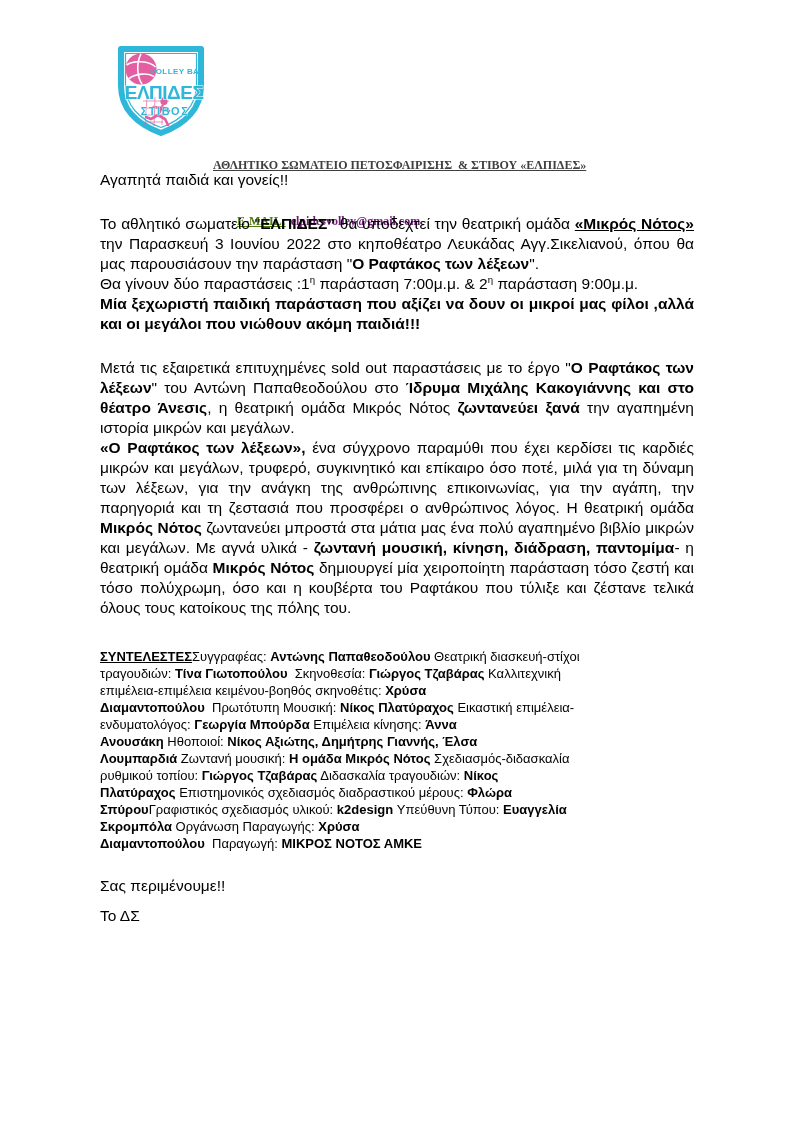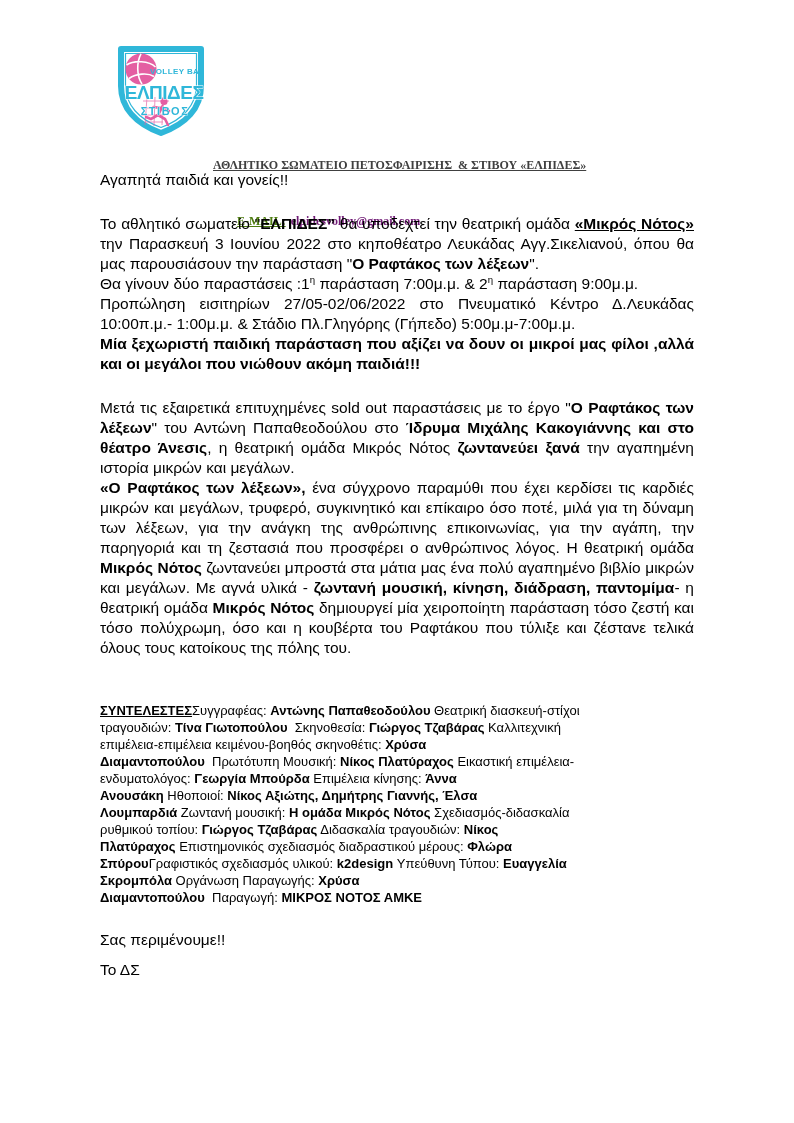--- a/index.html
+++ b/index.html
@@ -18,21 +18,21 @@
   .email-line{margin-left:6px;}
   .email-label{text-decoration:underline;color:#4d7c0f;margin-right:5px;}
   .email-link{color:#701a75;cursor:pointer;}
 
   
   .body-block{position:absolute;left:100px;top:170px;width:594px;
               font-size:15.5px;line-height:20px;}
   .para{margin:0;}
   .just{text-align:justify;}
   .mt24{margin-top:24px;}
-  .mt30{margin-top:44px;}
+  .mt30{margin-top:30px;}
   .sig{margin-top:10px;}
   .closing{margin-top:24px;}
   .b{font-weight:bold;}
   .u{text-decoration:underline;}
   .sup{vertical-align:super;font-size:0.62em;line-height:0;}
   .credits{font-size:13px;line-height:17px;text-align:left;white-space:pre-wrap;}
 </style>
 </head>
 <body>
 
@@ -76,21 +76,20 @@
     <div class="email-line">
       <span class="email-label">E-MAIL:</span><a class="email-link">elpidesvolley@gmail.com</a>
     </div>
   </div>
 
   <div class="body-block">
     <div class="para">Αγαπητά παιδιά και γονείς!!</div>
 
     <div class="para just mt24"><span>Το αθλητικό σωματείο "</span><span class="b">ΕΛΠΙΔΕΣ”</span><span> θα υποδεχτεί την θεατρική ομάδα </span><span class="b u">«Μικρός Νότος»</span><span> την Παρασκευή 3 Ιουνίου 2022 στο κηποθέατρο Λευκάδας Αγγ.Σικελιανού, όπου θα μας παρουσιάσουν την παράσταση "</span><span class="b">Ο Ραφτάκος των λέξεων</span><span>".</span></div>
     <div class="para just"><span>Θα γίνουν δύο παραστάσεις :1</span><span class="sup">η</span><span> παράσταση 7:00μ.μ. &amp; 2</span><span class="sup">η</span><span> παράσταση 9:00μ.μ.</span></div>
-    <div class="para just"><span>Προπώληση εισιτηρίων 27/05-02/06/2022 στο Πνευματικό Κέντρο Δ.Λευκάδας 10:00π.μ.- 1:00μ.μ. &amp; Στάδιο Πλ.Γληγόρης (Γήπεδο) 5:00μ.μ-7:00μ.μ.</span></div>
     <div class="para just"><span class="b">Μία ξεχωριστή παιδική παράσταση που αξίζει να δουν οι μικροί μας φίλοι ,αλλά και οι μεγάλοι που νιώθουν ακόμη παιδιά!!!</span></div>
 
     <div class="para just mt24"><span>Μετά τις εξαιρετικά επιτυχημένες sold out παραστάσεις με το έργο "</span><span class="b">Ο Ραφτάκος των λέξεων</span><span>" του Αντώνη Παπαθεοδούλου στο </span><span class="b">Ίδρυμα Μιχάλης Κακογιάννης και στο θέατρο Άνεσις</span><span>, η θεατρική ομάδα Μικρός Νότος </span><span class="b">ζωντανεύει ξανά</span><span> την αγαπημένη ιστορία μικρών και μεγάλων.</span></div>
     <div class="para just"><span class="b">«Ο Ραφτάκος των λέξεων»,</span><span> ένα σύγχρονο παραμύθι που έχει κερδίσει τις καρδιές μικρών και μεγάλων, τρυφερό, συγκινητικό και επίκαιρο όσο ποτέ, μιλά για τη δύναμη των λέξεων, για την ανάγκη της ανθρώπινης επικοινωνίας, για την αγάπη, την παρηγοριά και τη ζεστασιά που προσφέρει ο ανθρώπινος λόγος. Η θεατρική ομάδα </span><span class="b">Μικρός Νότος</span><span> ζωντανεύει μπροστά στα μάτια μας ένα πολύ αγαπημένο βιβλίο μικρών και μεγάλων. Με αγνά υλικά - </span><span class="b">ζωντανή μουσική, κίνηση, διάδραση, παντομίμα</span><span>- η θεατρική ομάδα </span><span class="b">Μικρός Νότος</span><span> δημιουργεί μία χειροποίητη παράσταση τόσο ζεστή και τόσο πολύχρωμη, όσο και η κουβέρτα του Ραφτάκου που τύλιξε και ζέστανε τελικά όλους τους κατοίκους της πόλης του.</span></div>
 
     <div class="credits mt30"><span class="b u">ΣΥΝΤΕΛΕΣΤΕΣ</span><span>Συγγραφέας: </span><span class="b">Αντώνης Παπαθεοδούλου</span><span> Θεατρική διασκευή-στίχοι</span><br><span>τραγουδιών: </span><span class="b">Τίνα Γιωτοπούλου</span><span>  Σκηνοθεσία: </span><span class="b">Γιώργος Τζαβάρας</span><span> Καλλιτεχνική</span><br><span>επιμέλεια-επιμέλεια κειμένου-βοηθός σκηνοθέτις: </span><span class="b">Χρύσα</span><br><span class="b">Διαμαντοπούλου</span><span>  Πρωτότυπη Μουσική: </span><span class="b">Νίκος Πλατύραχος</span><span> Εικαστική επιμέλεια-</span><br><span>ενδυματολόγος: </span><span class="b">Γεωργία Μπούρδα</span><span> Επιμέλεια κίνησης: </span><span class="b">Άννα</span><br><span class="b">Ανουσάκη</span><span> Ηθοποιοί: </span><span class="b">Νίκος Αξιώτης, Δημήτρης Γιαννής, Έλσα</span><br><span class="b">Λουμπαρδιά</span><span> Ζωντανή μουσική: </span><span class="b">Η ομάδα Μικρός Νότος</span><span> Σχεδιασμός-διδασκαλία</span><br><span>ρυθμικού τοπίου: </span><span class="b">Γιώργος Τζαβάρας</span><span> Διδασκαλία τραγουδιών: </span><span class="b">Νίκος</span><br><span class="b">Πλατύραχος</span><span> Επιστημονικός σχεδιασμός διαδραστικού μέρους: </span><span class="b">Φλώρα</span><br><span class="b">Σπύρου</span><span>Γραφιστικός σχεδιασμός υλικού: </span><span class="b">k2design</span><span> Υπεύθυνη Τύπου: </span><span class="b">Ευαγγελία</span><br><span class="b">Σκρομπόλα</span><span> Οργάνωση Παραγωγής: </span><span class="b">Χρύσα</span><br><span class="b">Διαμαντοπούλου</span><span>  Παραγωγή: </span><span class="b">ΜΙΚΡΟΣ ΝΟΤΟΣ ΑΜΚΕ</span></div>
 
     <div class="para closing">Σας περιμένουμε!!</div>
     <div class="para sig">Το ΔΣ</div>
   </div>

